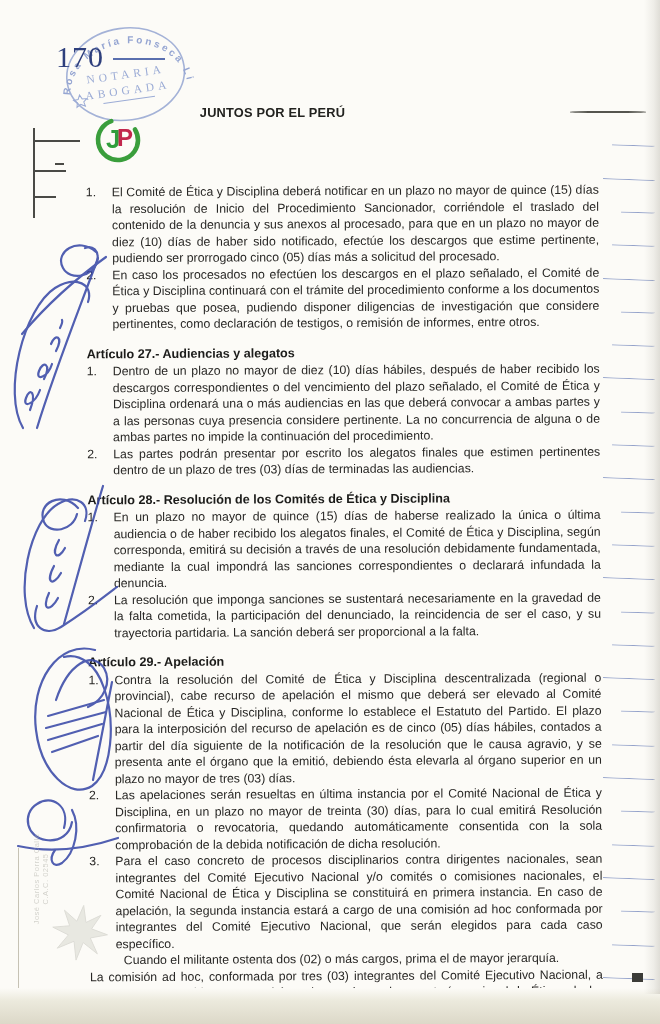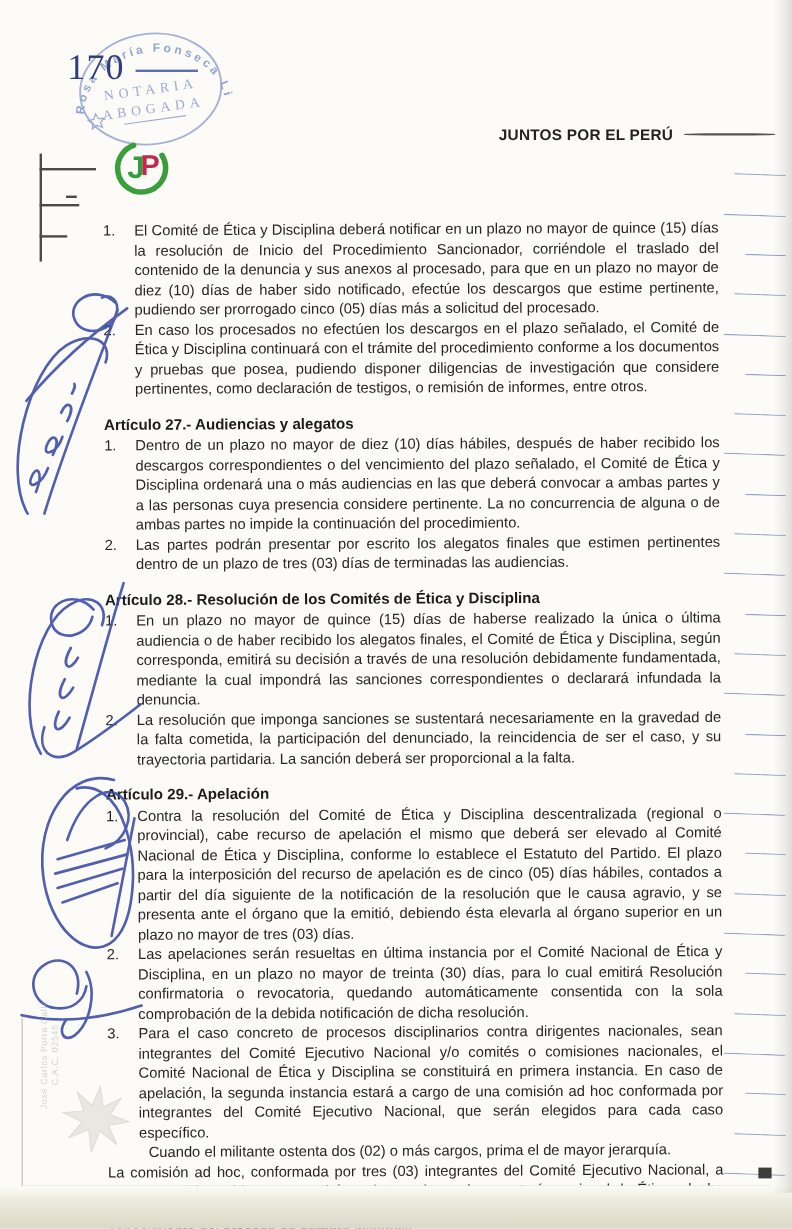--- a/index.html
+++ b/index.html
@@ -18,21 +18,21 @@
 
   
   #doc{position:absolute;left:88px;top:183px;width:513px;color:#282725;
        font-size:12.3px;line-height:16.5px;text-align:justify;transform:rotate(-0.3deg);}
   .li{display:flex;}
   .li .num{flex:0 0 26px;}
   .li .txt{flex:1;}
   .heading{font-weight:bold;color:#1c1c1a;margin-top:13px;margin-bottom:1px;font-size:12.6px;}
   .indented{margin-left:34px;}
   .closing{margin-top:0;}
-  #header-title{position:absolute;left:16px;width:545px;top:105px;text-align:right;
+  #header-title{position:absolute;left:0;width:545px;top:105px;text-align:center;
     font-weight:bold;font-size:12.8px;color:#22221f;letter-spacing:.2px;}
 
   
   #folio{position:absolute;left:56px;top:40px;font-family:"Liberation Serif",serif;
     font-size:30px;color:#2e3f7c;letter-spacing:1px;}
   #folio-line{position:absolute;left:113px;top:58px;width:52px;height:2px;background:#5a6fae;}
 
   
   #stamp{position:absolute;left:52px;top:16px;transform:rotate(-8deg);opacity:.9;}
 

